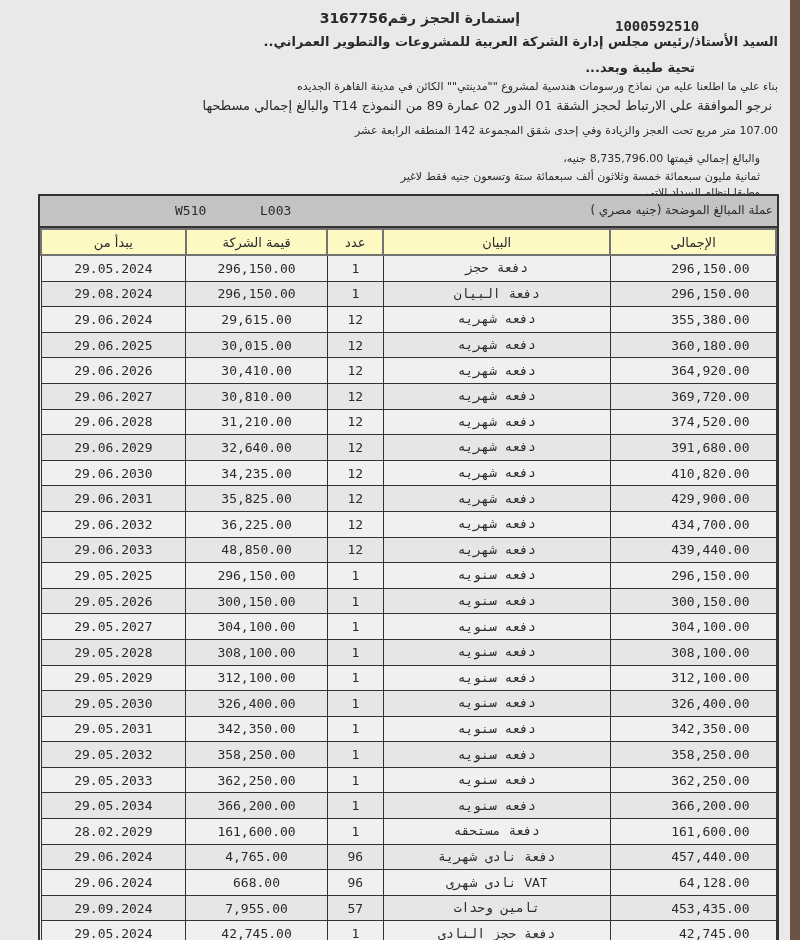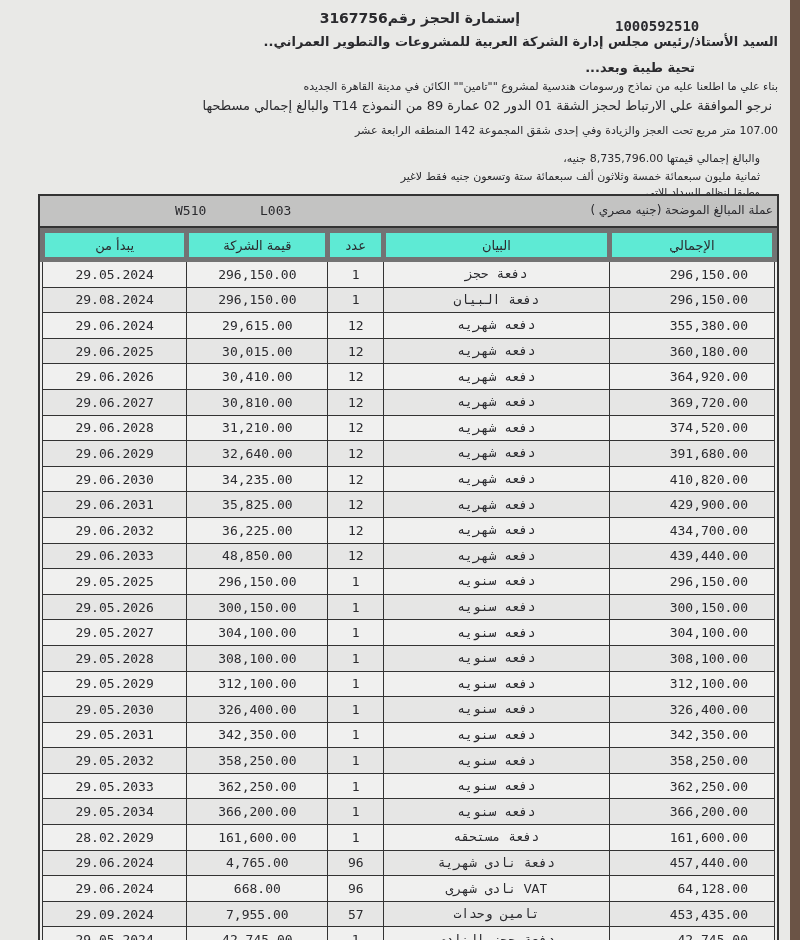--- a/index.html
+++ b/index.html
@@ -6,35 +6,35 @@
   body{width:800px;height:940px;overflow:hidden;background:#5a4a40;font-family:"DejaVu Sans Mono","Liberation Mono",monospace;color:#2a2a2e;}
   .paper{position:absolute;left:0;top:0;width:790px;height:940px;background:#e9e9e7;}
   .edge{position:absolute;right:0;top:0;width:10px;height:940px;background:#6b5446;}
   .ln{position:absolute;white-space:nowrap;font-size:13px;}
   .rtl{direction:rtl;font-family:"DejaVu Sans",sans-serif;}
   .bold{font-weight:bold;}
   .tbl{position:absolute;left:38px;top:194px;width:737px;border:2px solid #333;background:#f0f0ef;}
   .cur{height:30px;background:#c3c3c2;border-bottom:2px solid #333;position:relative;}
   .cur span{position:absolute;top:7px;font-size:13px;}
   table{border-collapse:collapse;width:100%;font-size:13px;}
-  th{background:#5eead4;height:22px;font-weight:normal;font-family:"DejaVu Sans",sans-serif;border:5px solid #737373;}
+  th{background:#fef9c3;height:22px;font-weight:normal;font-family:"DejaVu Sans",sans-serif;border:2px solid #737373;}
   td{height:24.6px;border:1px solid #333;text-align:center;padding:0 4px;}
   td.desc{font-family:Liberation Mono, monospace;direction:rtl;}
   td.total{text-align:right;padding-right:26px;}
   tr:nth-child(even) td{background:#e6e6e5;}
 </style>
 </head>
 <body>
 
 <div class="paper">
   <div class="ln bold" style="left:615px;top:18px;font-size:14px;">1000592510</div>
   <div class="ln rtl bold" style="right:270px;top:10px;font-size:14px;">إستمارة الحجز رقم3167756</div>
   <div class="ln rtl bold" style="right:12px;top:34px;font-size:13px;">السيد الأستاذ/رئيس مجلس إدارة الشركة العربية للمشروعات والتطوير العمراني..</div>
   <div class="ln rtl bold" style="right:95px;top:60px;font-size:13px;">تحية طيبة وبعد...</div>
-  <div class="ln rtl" style="right:12px;top:80px;font-size:11px;">بناء علي ما اطلعنا عليه من نماذج ورسومات هندسية لمشروع ""تامين"" الكائن في مدينة القاهرة الجديده</div>
+  <div class="ln rtl" style="right:12px;top:80px;font-size:11px;">بناء علي ما اطلعنا عليه من نماذج ورسومات هندسية لمشروع ""مدينتي"" الكائن في مدينة القاهرة الجديده</div>
   <div class="ln rtl" style="right:18px;top:98px;font-size:13px;">نرجو الموافقة علي الارتباط لحجز الشقة 01 الدور 02 عمارة 89 من النموذج T14 والبالغ إجمالي مسطحها</div>
   <div class="ln rtl" style="right:12px;top:116px;font-size:11px;margin-top:8px;">107.00 متر مربع تحت العجز والزيادة وفي إحدى شقق المجموعة 142 المنطقه الرابعة عشر</div>
   <div class="ln rtl" style="right:30px;top:152px;font-size:11px;">والبالغ إجمالي قيمتها 8,735,796.00 جنيه،</div>
   <div class="ln rtl" style="right:30px;top:170px;font-size:11px;">ثمانية مليون سبعمائة خمسة وثلاثون ألف سبعمائة ستة وتسعون جنيه فقط لاغير</div>
   <div class="ln rtl" style="right:30px;top:186px;font-size:11px;">وطبقا لنظام السداد الاتي....</div>
 
   <div class="tbl">
     <div class="cur">
       <span style="left:135px;">W510</span>
       <span style="left:220px;">L003</span>

